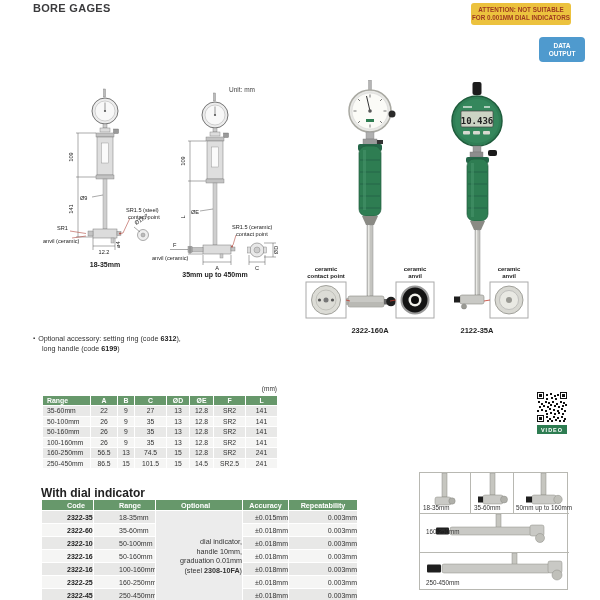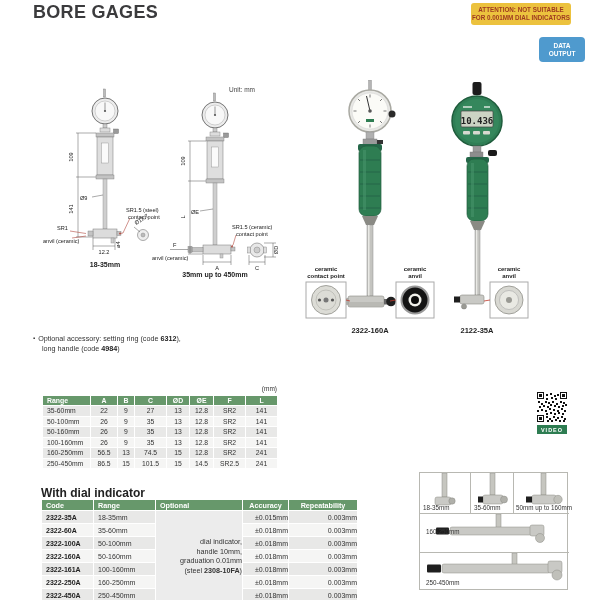--- a/index.html
+++ b/index.html
@@ -1,20 +1,20 @@
 <!DOCTYPE html>
 <html><head>
 <meta charset="utf-8">
 <style>
   html,body{margin:0;padding:0;}
   body{width:600px;height:600px;position:relative;background:#fff;
        font-family:"Liberation Sans",sans-serif;color:#333;overflow:hidden;}
   .abs{position:absolute;}
 
-  .page-title{left:33px;top:2px;font-size:18px;font-weight:bold;color:#3b3b3d;letter-spacing:.3px;}
+  .page-title{left:33px;top:2px;font-size:11px;font-weight:bold;color:#3b3b3d;letter-spacing:.3px;}
 
   .attention{left:471px;top:3px;width:100px;height:22px;background:#ecc23e;border-radius:3px;
              display:flex;flex-direction:column;align-items:center;justify-content:center;
              font-size:6.3px;font-weight:bold;color:#9e3a20;line-height:8px;text-align:center;}
   .data-output{left:539px;top:37px;width:46px;height:25px;background:#4f9ace;border-radius:4px;
              display:flex;flex-direction:column;align-items:center;justify-content:center;
              font-size:6.5px;font-weight:bold;color:#fff;line-height:8px;text-align:center;}
 
   .unit-note{left:229px;top:86px;font-size:6.5px;color:#444;}
 
@@ -36,21 +36,21 @@
   .dim-table{left:42px;top:395px;width:235px;font-size:6.8px;}
   .dim-table th{background:#67986b;color:#fff;font-weight:bold;font-size:6.9px;height:9px;text-align:center;}
   .dim-table td{height:9.5px;text-align:center;color:#333;}
   .dim-table th:first-child,.dim-table td:first-child{text-align:left;padding-left:4px;}
   .dim-table tr:nth-child(odd) td{background:#e8e8e7;}
   .dim-table tr:nth-child(even) td{background:#f5f5f4;}
 
   .ind-title{left:41px;top:486px;font-size:12px;font-weight:bold;color:#222;}
   .ind-table{left:41px;top:499px;width:316px;font-size:7px;}
   .ind-table th{background:#67986b;color:#fff;font-weight:bold;font-size:7.2px;height:10px;text-align:center;}
-  .ind-table th.al,.ind-table td.al{text-align:left;padding-left:4px;}
+  .ind-table th.al,.ind-table td.al{text-align:left;padding-left:25px;}
   .ind-table td{height:12px;text-align:right;color:#333;}
   .ind-table tr:nth-child(odd) td{background:#e8e8e7;}
   .ind-table tr:nth-child(even) td{background:#f5f5f4;}
   .ind-table td.code{font-weight:bold;color:#222;}
   .ind-table td.note{background:#ececec !important;vertical-align:middle;line-height:9.5px;font-size:7.2px;}
   .ind-table td.note .inner{padding-left:7px;white-space:nowrap;}
 
   .probe-grid{left:419px;top:472px;width:149px;height:118px;border:1px solid #b8b8b2;box-sizing:border-box;}
   .pcell{position:absolute;box-sizing:border-box;}
   .pcell .lbl{position:absolute;font-size:6.3px;color:#333;white-space:nowrap;}
@@ -283,21 +283,21 @@
     <circle cx="209" cy="220" r="3" fill="#9a9a94"></circle>
     <line x1="184" y1="221" x2="190" y2="220" stroke="#c0392b" stroke-width=".8"></line>
     <text class="callout-lbl" x="209" y="191" text-anchor="middle">ceramic</text>
     <text class="callout-lbl" x="209" y="198" text-anchor="middle">anvil</text>
     <text class="prod-lbl" x="177" y="253" text-anchor="middle">2122-35A</text>
   </g>
 </svg>
 
 <div class="abs accessory">
   <div><span class="bullet">▪</span><span>Optional accessory: setting ring (code </span><b>6312</b><span>),</span></div>
-  <div style="padding-left:9px"><span>long handle (code </span><b>4984</b><span>)</span></div>
+  <div style="padding-left:9px"><span>long handle (code </span><b>6199</b><span>)</span></div>
 </div>
 
 <div class="abs mm-label">(mm)</div>
 <table class="abs dim-table">
   <colgroup>
       <col style="width:48px">
       <col style="width:27px">
       <col style="width:17px">
       <col style="width:32px">
       <col style="width:23px">

